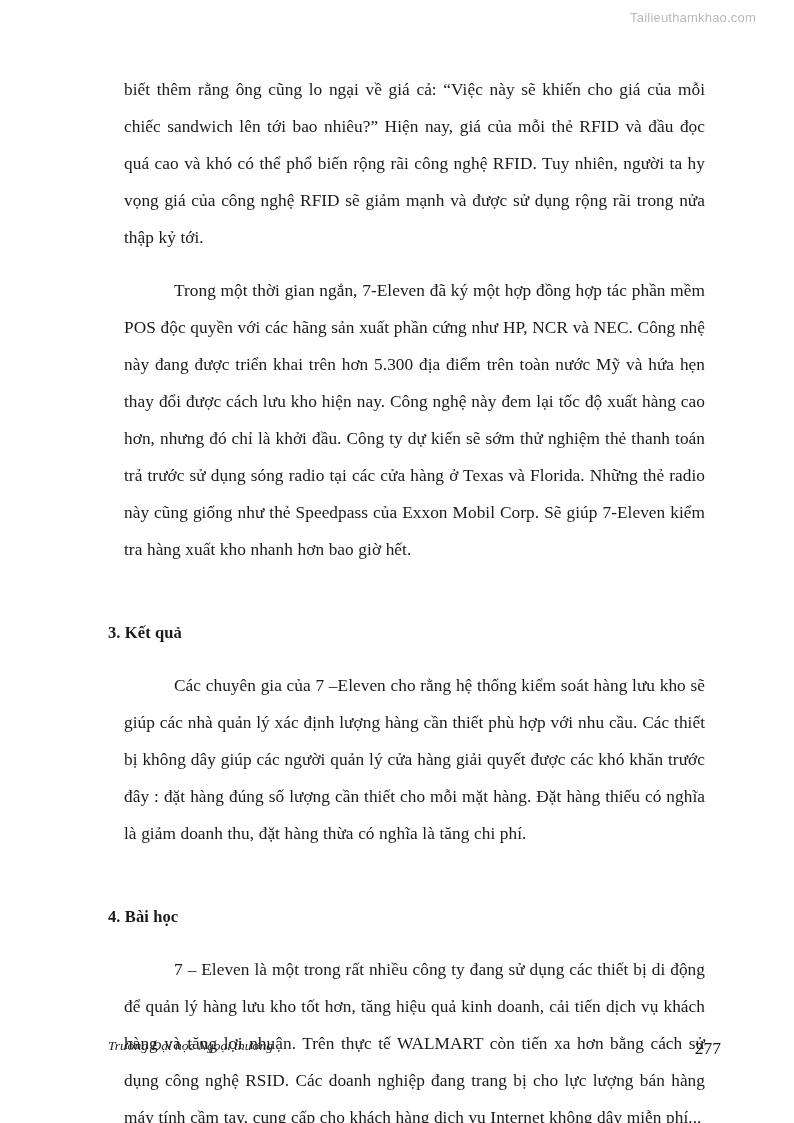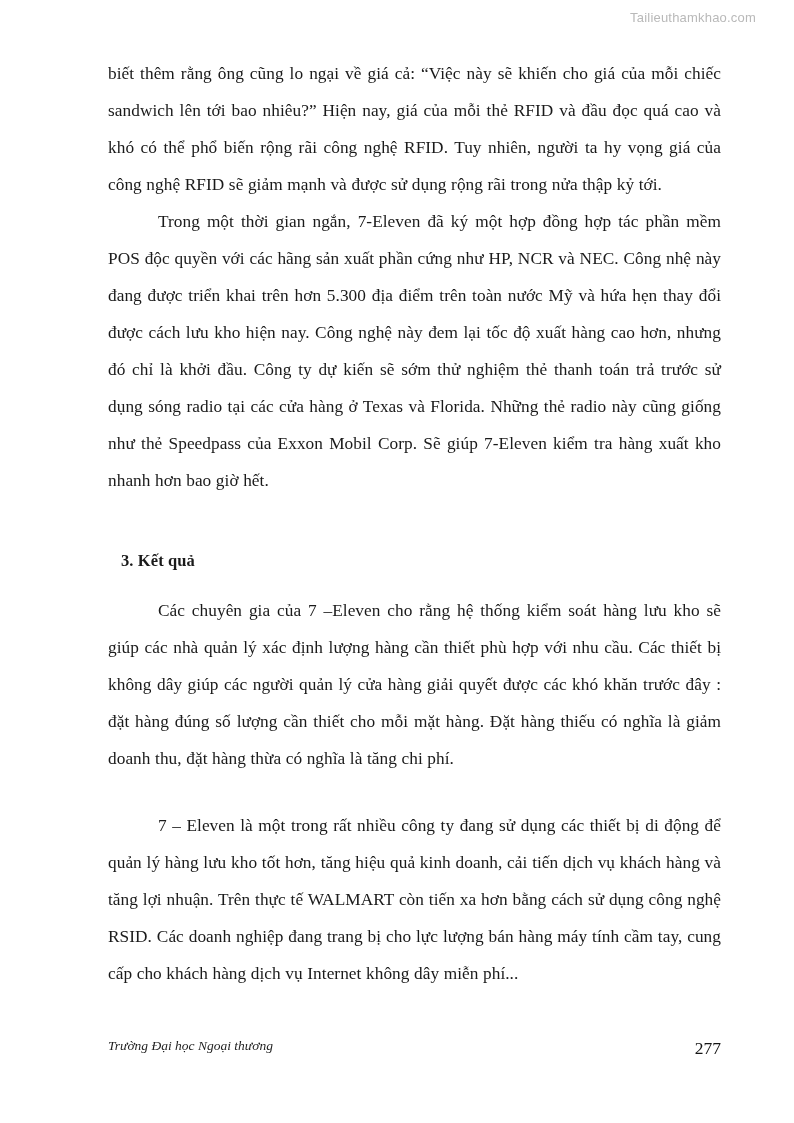--- a/index.html
+++ b/index.html
@@ -40,35 +40,35 @@
 
   
   .content {
     position: absolute;
     left: 108px;
     top: 55px;
     width: 613px;
   }
 
   p.para {
-    margin: 0;
+    margin: 16px;
     font-size: 17.3px;
     line-height: 37px;
     text-align: justify;
     text-justify: inter-word;
     letter-spacing: 0.05px;
     word-spacing: 0.2px;
   }
   p.para.indent {
     text-indent: 50px;
     font-family: Liberation Serif, serif;
   }
 
   h2.heading {
-    margin: 13px;
+    margin: 0;
     font-size: 16.5px;
     line-height: 37px;
     font-weight: bold;
     text-align: left;
     letter-spacing: 0.1px;
   }
 
   .gap-before-heading { height: 30px; }
 
   
@@ -108,20 +108,21 @@
 
     <div class="gap-before-heading"></div>
 
     <h2 class="heading">3. Kết quả</h2>
 
     <p class="para indent">Các chuyên gia của 7 –Eleven cho rằng hệ thống kiểm soát hàng lưu kho sẽ giúp các nhà quản lý xác định lượng hàng cần thiết phù hợp với nhu cầu. Các thiết bị không dây giúp các người quản lý cửa hàng giải quyết được các khó khăn trước đây : đặt hàng đúng số lượng cần thiết cho mỗi mặt hàng. Đặt hàng thiếu có nghĩa là giảm doanh thu, đặt hàng thừa có nghĩa là tăng chi phí.</p>
 
 
     <div class="gap-before-heading"></div>
 
+    <h2 class="heading">4. Bài học</h2>
 
     <p class="para indent">7 – Eleven là một trong rất nhiều công ty đang sử dụng các thiết bị di động để quản lý hàng lưu kho tốt hơn, tăng hiệu quả kinh doanh, cải tiến dịch vụ khách hàng và tăng lợi nhuận. Trên thực tế WALMART còn tiến xa hơn bằng cách sử dụng công nghệ RSID. Các doanh nghiệp đang trang bị cho lực lượng bán hàng máy tính cầm tay, cung cấp cho khách hàng dịch vụ Internet không dây miễn phí...</p>
 
   </div>
 
   <div class="footer">
     <span class="footer-left">Trường Đại học Ngoại thương</span>
     <span class="footer-right">277</span>
   </div>
 

